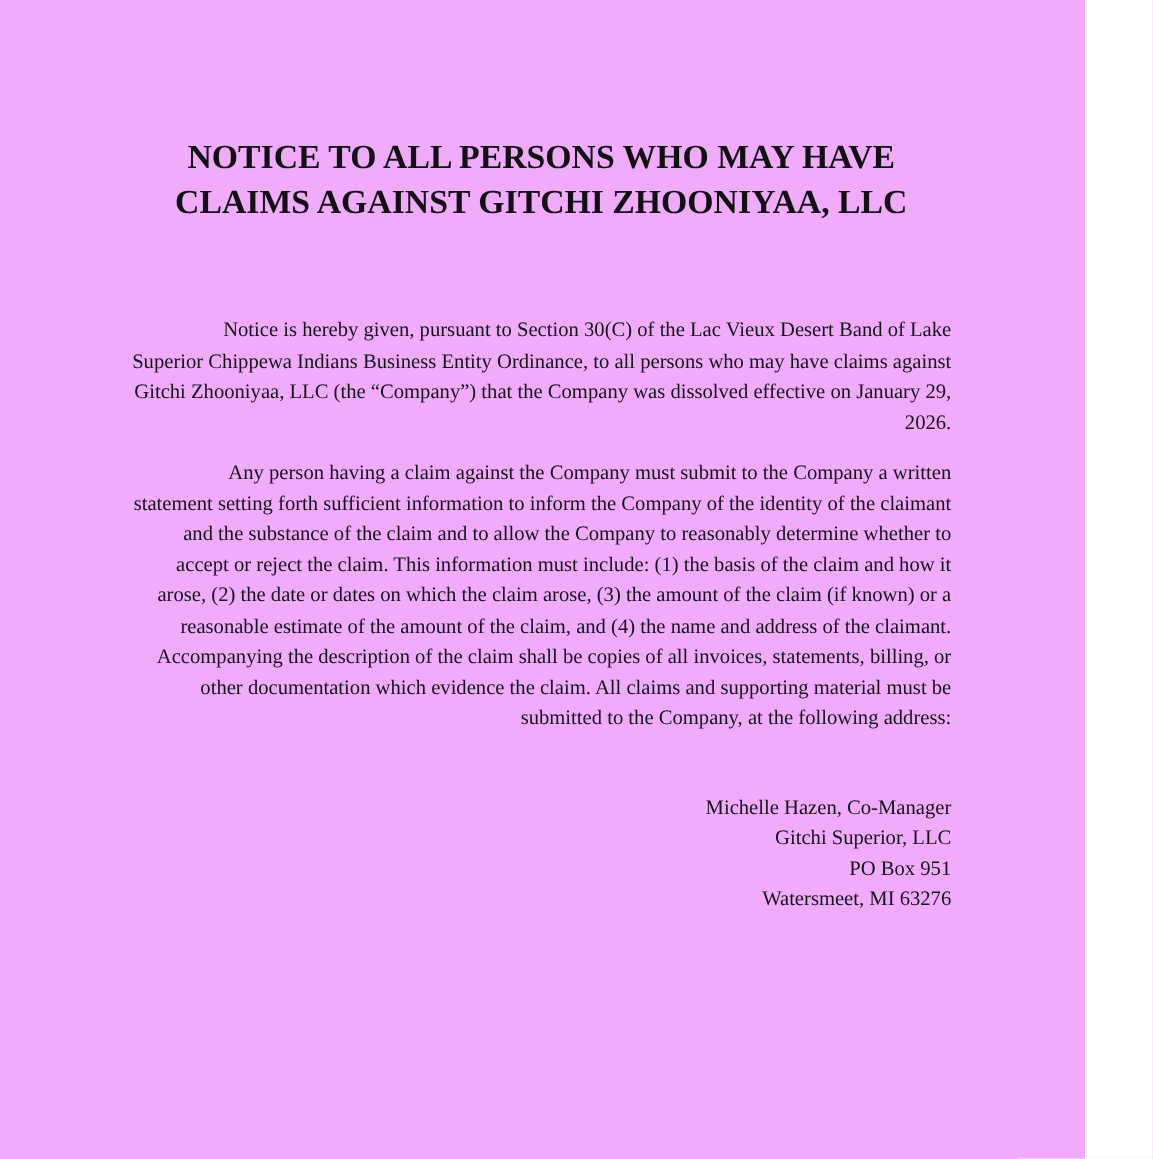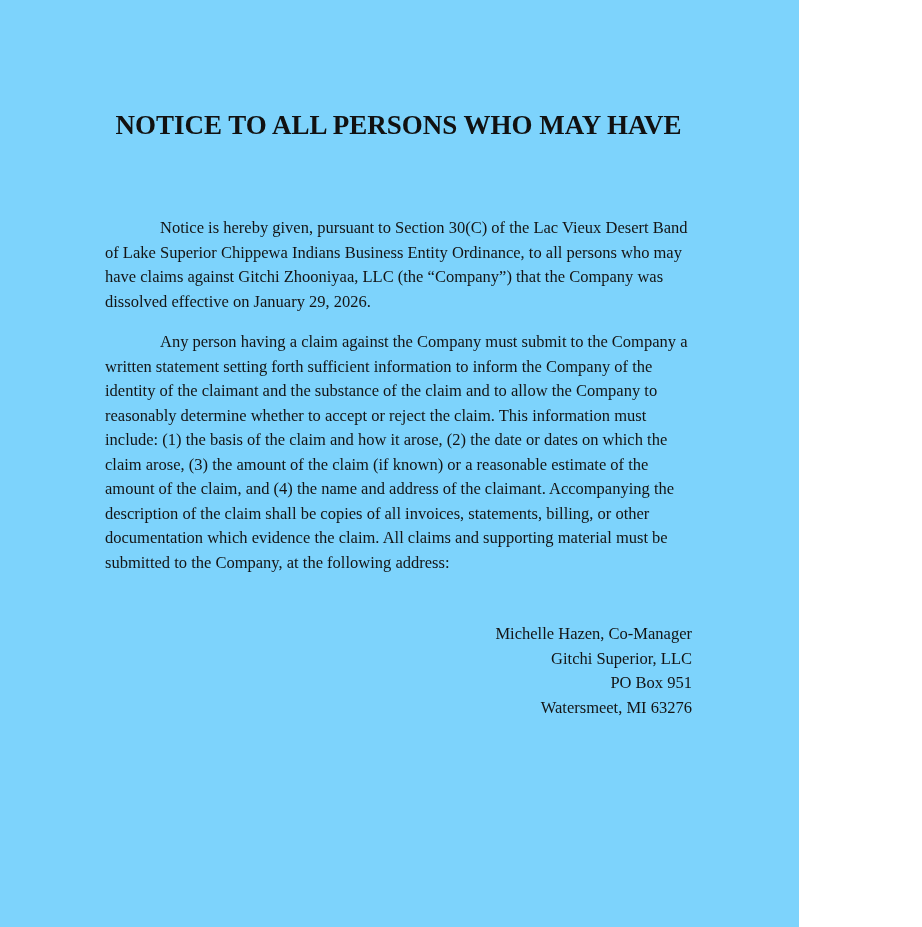--- a/index.html
+++ b/index.html
@@ -7,44 +7,44 @@
     padding: 0;
     background: #ffffff;
   }
   body {
     width: 922px;
     height: 927px;
     overflow: hidden;
   }
   .page {
     box-sizing: border-box;
-    width: 799px;
+    width: 868px;
     height: 927px;
     padding: 107px 107px 0 105px;
-    background: #7dd3fc;
+    background: #f0abfc;
     font-family: "Liberation Serif", "DejaVu Serif", serif;
     font-size: 16.5px;
     line-height: 24.5px;
     color: #141414;
   }
   .title {
     margin: 0 0 73px 0;
     text-align: center;
     font-weight: bold;
     font-size: 27px;
     line-height: 36px;
     color: #111111;
   }
   .title-line {
     display: block;
   }
   .body-paragraph {
     margin: 10px 0 16px 0;
     text-indent: 55px;
-    text-align: left;
+    text-align: right;
   }
   .address-block {
     margin: 47px 0 0 0;
     text-align: right;
   }
   .address-line {
     display: block;
   }
   .note-paragraph {
     margin: 37px 0 0 0;
@@ -52,20 +52,21 @@
     text-align: left;
   }
 </style>
 </head>
 <body>
 
 <div class="page">
 
   <h1 class="title">
     <span class="title-line">NOTICE TO ALL PERSONS WHO MAY HAVE</span>
+    <span class="title-line">CLAIMS AGAINST GITCHI ZHOONIYAA, LLC</span>
   </h1>
 
   <p class="body-paragraph">Notice is hereby given, pursuant to Section 30(C) of the Lac Vieux Desert Band of Lake Superior Chippewa Indians Business Entity Ordinance, to all persons who may have claims against Gitchi Zhooniyaa, LLC (the “Company”) that the Company was dissolved effective on January 29, 2026.</p>
 
   <p class="body-paragraph">Any person having a claim against the Company must submit to the Company a written statement setting forth sufficient information to inform the Company of the identity of the claimant and the substance of the claim and to allow the Company to reasonably determine whether to accept or reject the claim. This information must include: (1) the basis of the claim and how it arose, (2) the date or dates on which the claim arose, (3) the amount of the claim (if known) or a reasonable estimate of the amount of the claim, and (4) the name and address of the claimant. Accompanying the description of the claim shall be copies of all invoices, statements, billing, or other documentation which evidence the claim. All claims and supporting material must be submitted to the Company, at the following address:</p>
 
   <div class="address-block">
     <span class="address-line">Michelle Hazen, Co-Manager</span>
     <span class="address-line">Gitchi Superior, LLC</span>
     <span class="address-line">PO Box 951</span>

